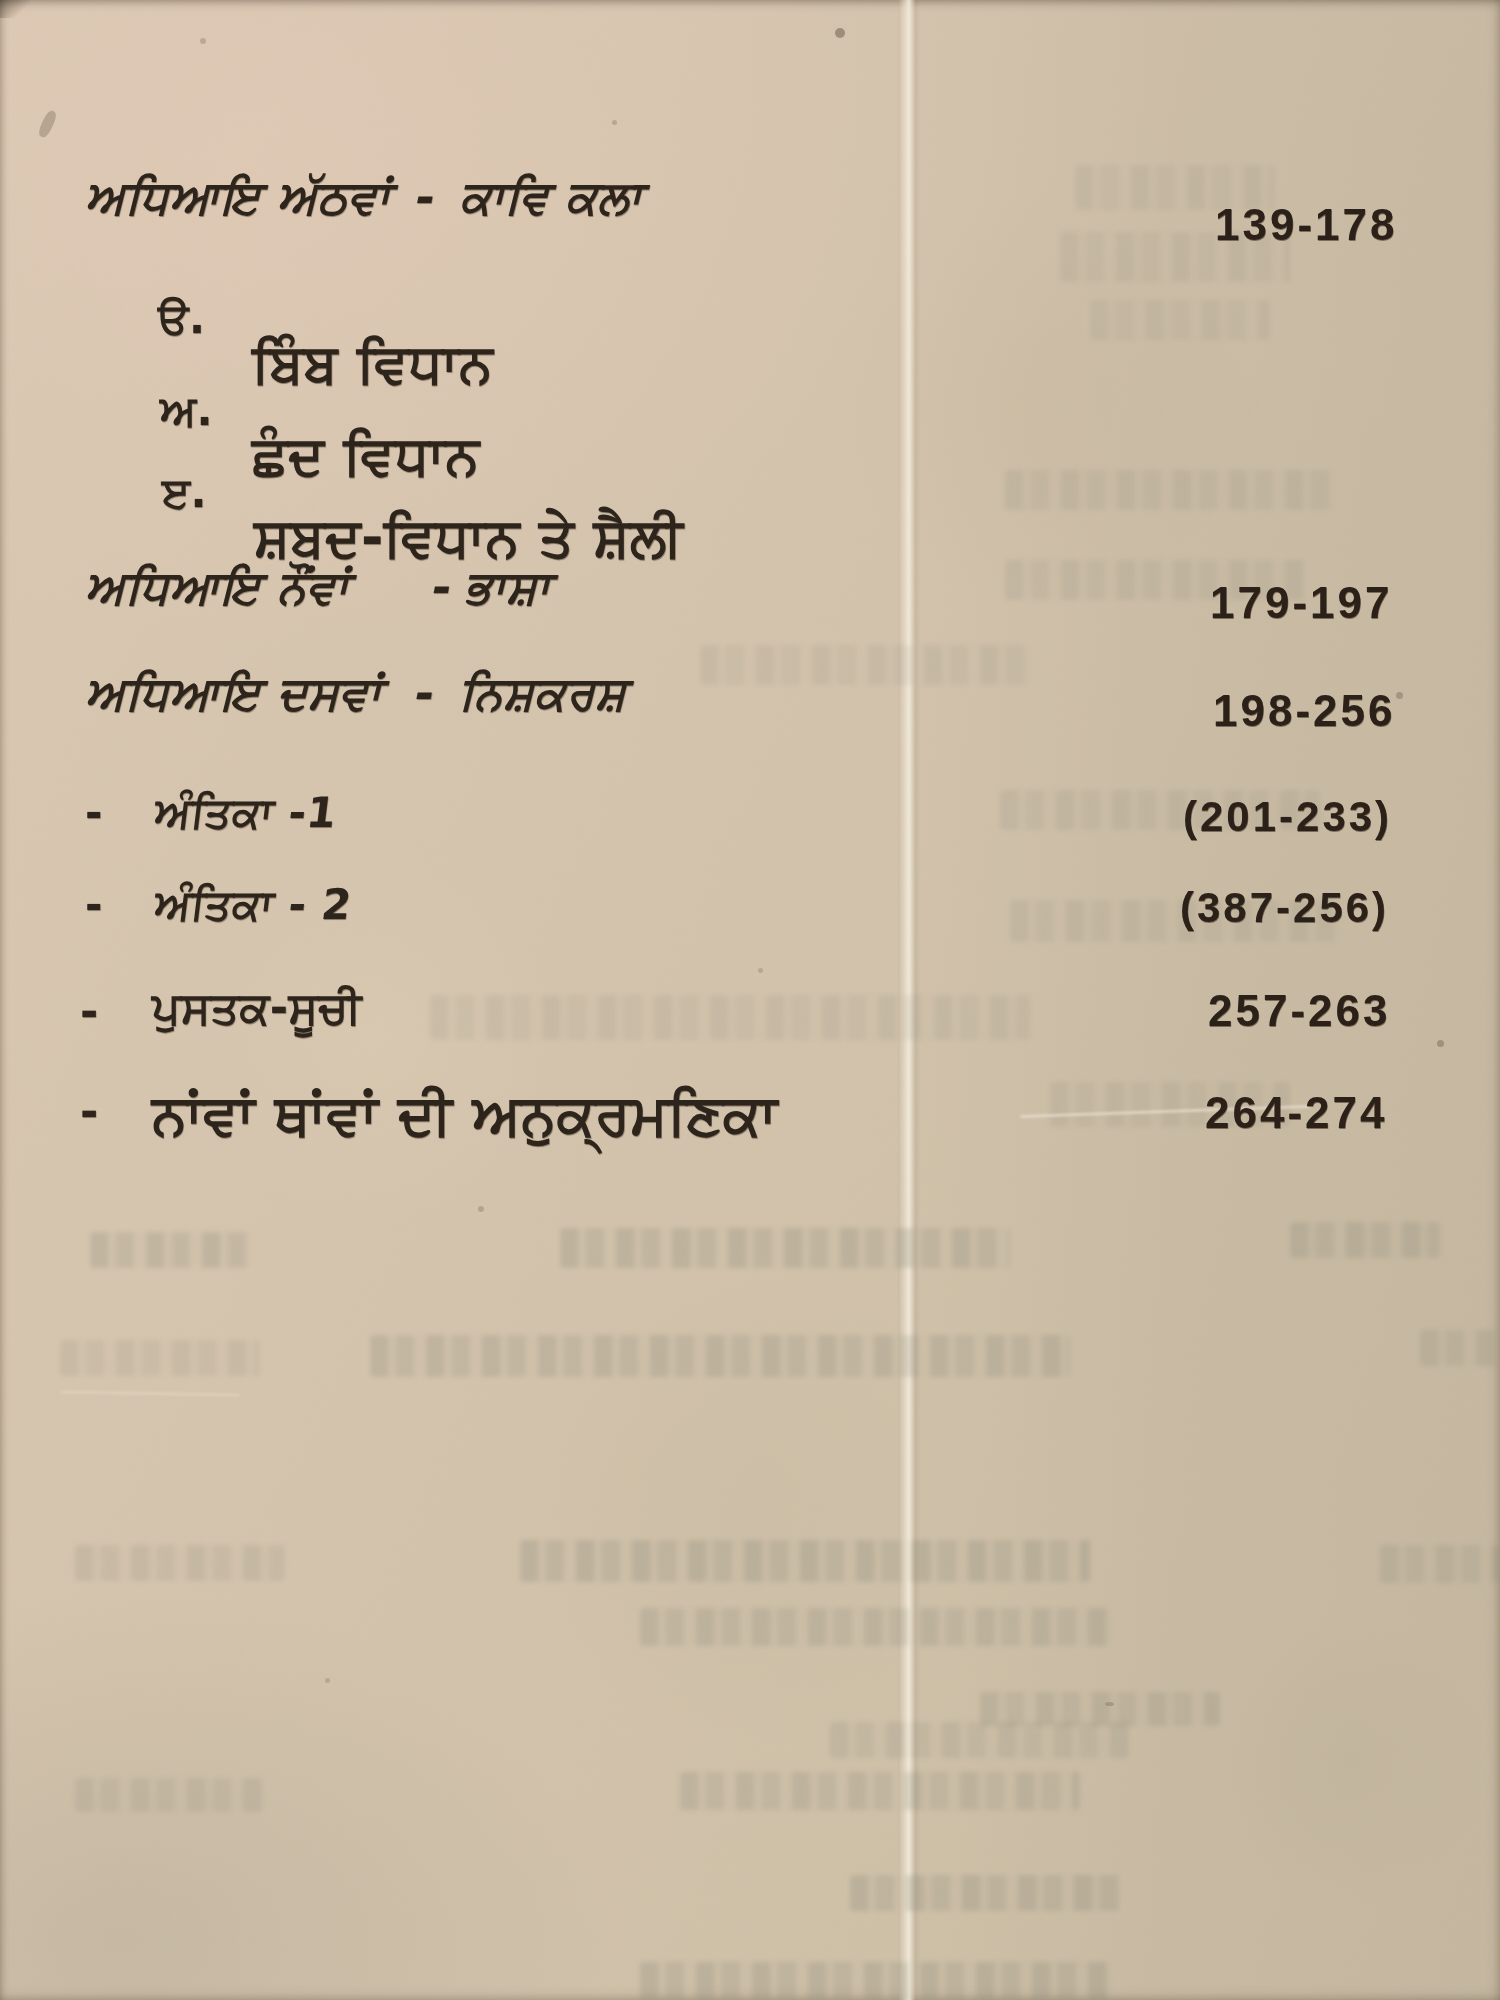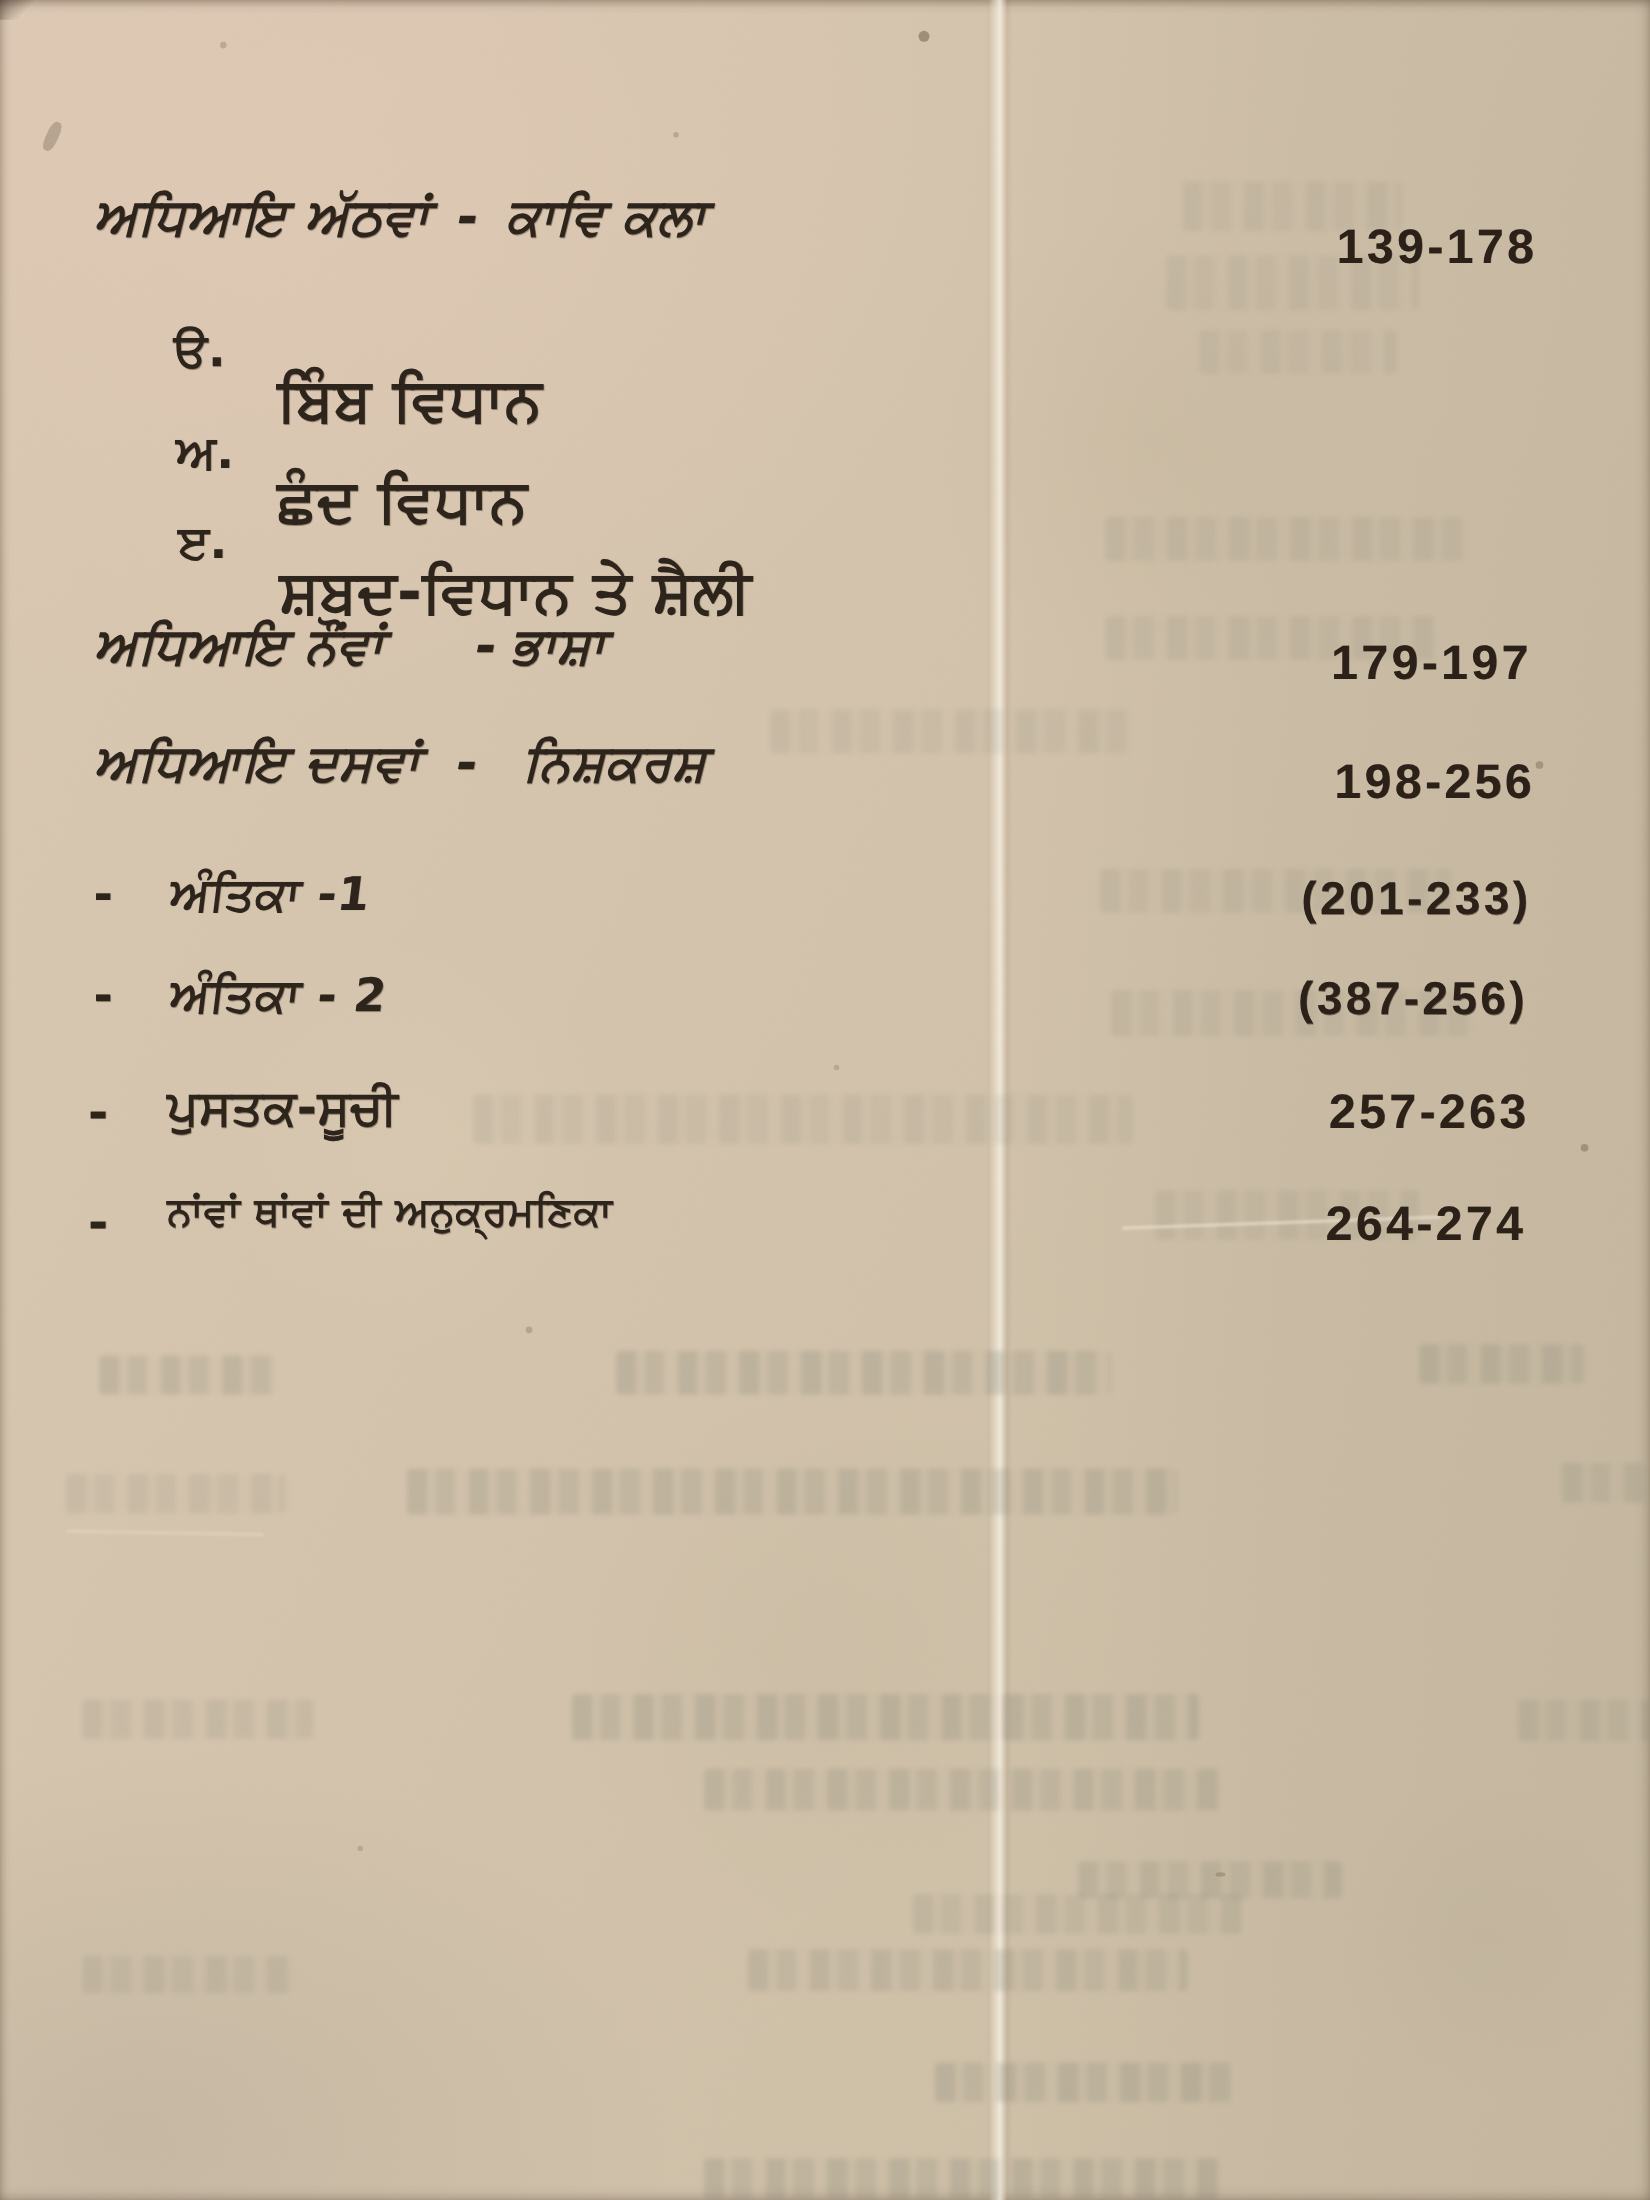--- a/index.html
+++ b/index.html
@@ -141,34 +141,34 @@
 
     <span class="txt bullet" style="left:162px;top:468px">ੲ.</span>
     <span class="txt section" style="left:254px;top:468px">ਸ਼ਬਦ-ਵਿਧਾਨ ਤੇ ਸ਼ੈਲੀ</span>
 
     <div class="txt chapter" style="left:85px;top:560px">
       <span>ਅਧਿਆਇ ਨੌਂਵਾਂ</span><span class="sep" style="margin-left:84px">-</span><span class="sub" style="margin-left:12px">ਭਾਸ਼ਾ</span>
     </div>
     <span class="pages" style="left:1210px;top:578px;font-size:44px">179-197</span>
 
     <div class="txt chapter" style="left:85px;top:666px">
-      <span>ਅਧਿਆਇ ਦਸਵਾਂ</span><span class="sep" style="margin-left:34px">-</span><span class="sub" style="margin-left:40px">ਨਿਸ਼ਕਰਸ਼</span>
+      <span>ਅਧਿਆਇ ਦਸਵਾਂ</span><span class="sep" style="margin-left:34px">-</span><span class="sub" style="margin-left:24px">ਨਿਸ਼ਕਰਸ਼</span>
     </div>
     <span class="pages" style="left:1213px;top:686px;font-size:44px">198-256</span>
 
     <span class="txt bullet" style="left:85px;top:788px">-</span>
     <span class="txt appendix skew" style="left:155px;top:788px">ਅੰਤਿਕਾ -1</span>
     <span class="pages" style="left:1183px;top:793px;font-size:42px">(201-233)</span>
 
     <span class="txt bullet" style="left:85px;top:880px">-</span>
     <span class="txt appendix skew" style="left:155px;top:880px">ਅੰਤਿਕਾ - 2</span>
     <span class="pages" style="left:1180px;top:884px;font-size:42px">(387-256)</span>
 
     <span class="txt bullet" style="left:80px;top:986px;font-size:44px">-</span>
     <span class="txt" style="left:152px;top:982px;font-size:44px">ਪੁਸਤਕ-ਸੂਚੀ</span>
     <span class="pages" style="left:1208px;top:986px;font-size:44px">257-263</span>
 
     <span class="txt bullet" style="left:80px;top:1086px;font-size:44px">-</span>
-    <span class="txt" style="left:152px;top:1082px;font-size:36px">ਨਾਂਵਾਂ ਥਾਂਵਾਂ ਦੀ ਅਨੁਕ੍ਰਮਣਿਕਾ</span>
+    <span class="txt" style="left:152px;top:1082px;font-size:56px">ਨਾਂਵਾਂ ਥਾਂਵਾਂ ਦੀ ਅਨੁਕ੍ਰਮਣਿਕਾ</span>
     <span class="pages" style="left:1205px;top:1088px;font-size:44px">264-274</span>
 
   </div>
 </div>
 
 </body></html>

